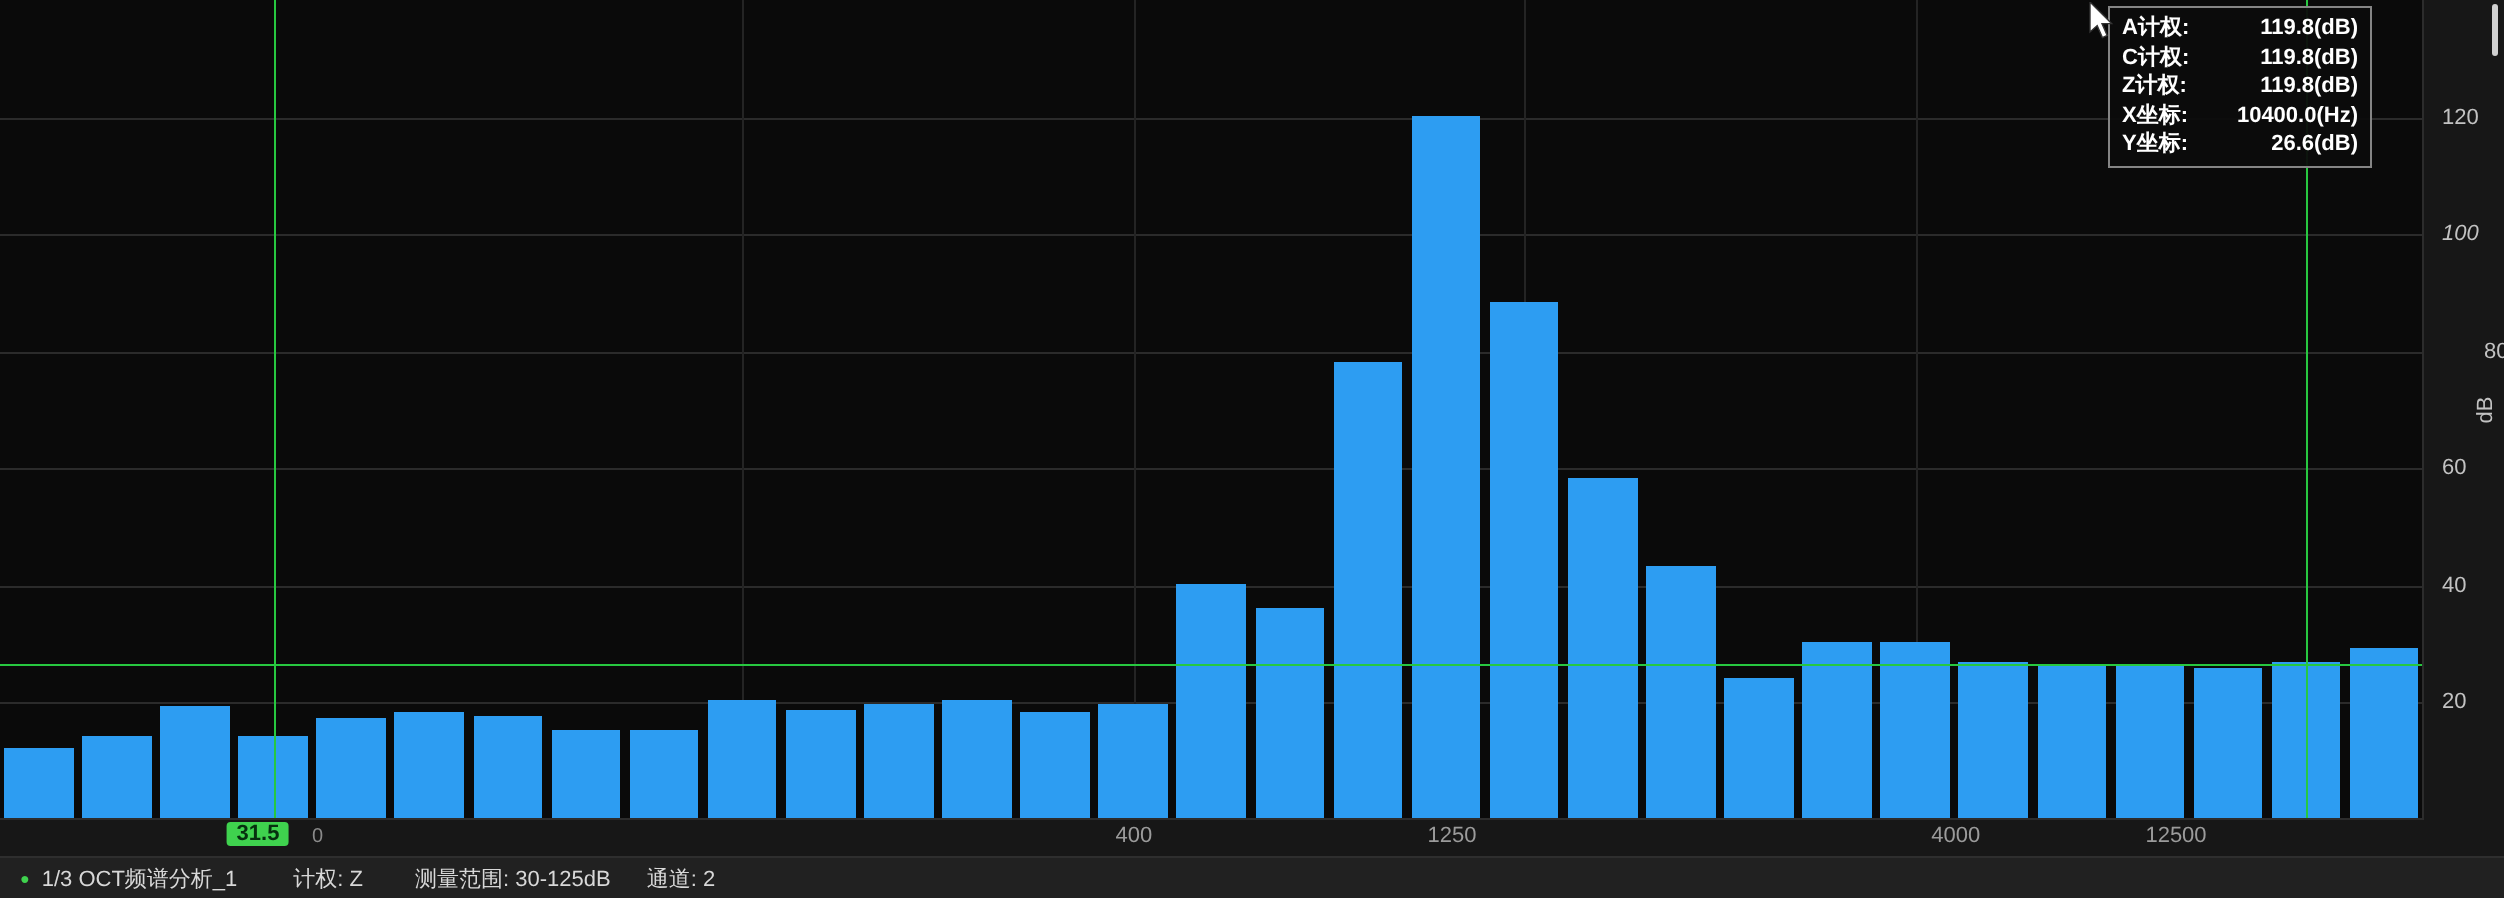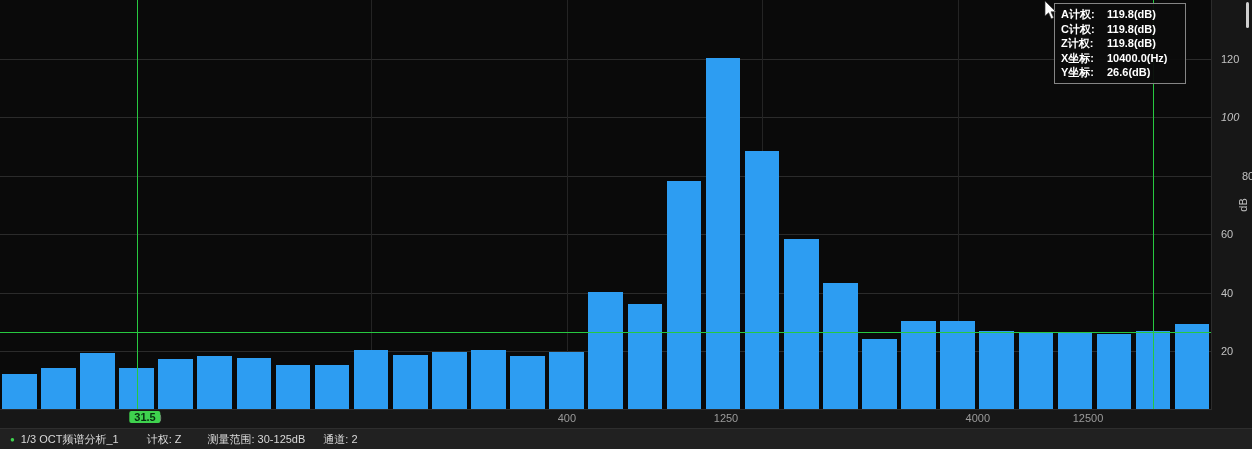--- a/index.html
+++ b/index.html
@@ -22,21 +22,21 @@
           writing-mode:vertical-rl;font-size:11px;color:#c2c2c2;}
   .statusbar{position:absolute;left:0;top:428px;width:1252px;height:21px;background:#212121;
              border-top:1px solid #2e2e2e;box-sizing:border-box;display:flex;align-items:center;
              font-size:11px;color:#d8d8d8;}
   .statusbar .dot{color:var(--badge,#3fd24e);font-size:8px;margin:0 6px 0 10px;}
   .statusbar .t{margin-right:28px;}
   .statusbar .w{margin-right:26px;}
   .statusbar .r{margin-right:18px;}
   .tooltip{position:absolute;left:1054px;top:3px;width:132px;background:rgba(12,12,12,.95);
            border:1px solid #858585;padding:3px 6px;box-sizing:border-box;z-index:5;}
-  .trow{display:flex;font-size:11px;font-weight:bold;color:#fff;line-height:14.6px;white-space:nowrap;}
+  .trow{display:flex;font-size:11px;font-weight:bold;color:#fff;line-height:14.6px;white-space:nowrap;justify-content:space-between;}
   .trow .lab{width:46px;flex:none;}
   .mouse{position:absolute;left:1044px;top:1px;z-index:6;}
   .scrollthumb{position:absolute;left:1246px;top:2px;width:3px;height:26px;background:#d0d0d0;border-radius:2px;}
 </style>
 </head>
 <body>
 
 <div class="app">
 
   <div class="plot">
@@ -83,21 +83,21 @@
       <div class="bar" style="left: 1096.71px; width: 34.5968px; height: 74.6786px;"></div>
       <div class="bar" style="left: 1135.81px; width: 34.5968px; height: 77.9px;"></div>
       <div class="bar" style="left: 1174.9px; width: 34.5968px; height: 84.9286px;"></div>
       <div class="cursor-v" style="left: 136.839px;"></div>
       <div class="cursor-v" style="left: 1153.35px;"></div>
       <div class="cursor-h" style="top: 332.1px;"></div>
     </div>
 
   <div class="xaxis">
     <span class="xartifact" style="left:156px">0</span>
-  <div class="xtick hl" style="left: 145px;">31.5</div>
+  <div class="xtick hl" style="left: 129px;">31.5</div>
       <div class="xtick" style="left: 371.419px; margin-top: 36px;">125</div>
       <div class="xtick" style="left: 566.903px;">400</div>
       <div class="xtick" style="left: 726px;">1250</div>
       <div class="xtick" style="left: 957.871px; margin-left: 20px;">4000</div>
       <div class="xtick" style="left: 1088px;">12500</div>
     </div>
 
   <div class="yaxis">
     <div class="ylabel">dB</div>
   <div class="ytick" style="top: 351.429px;">20</div>

